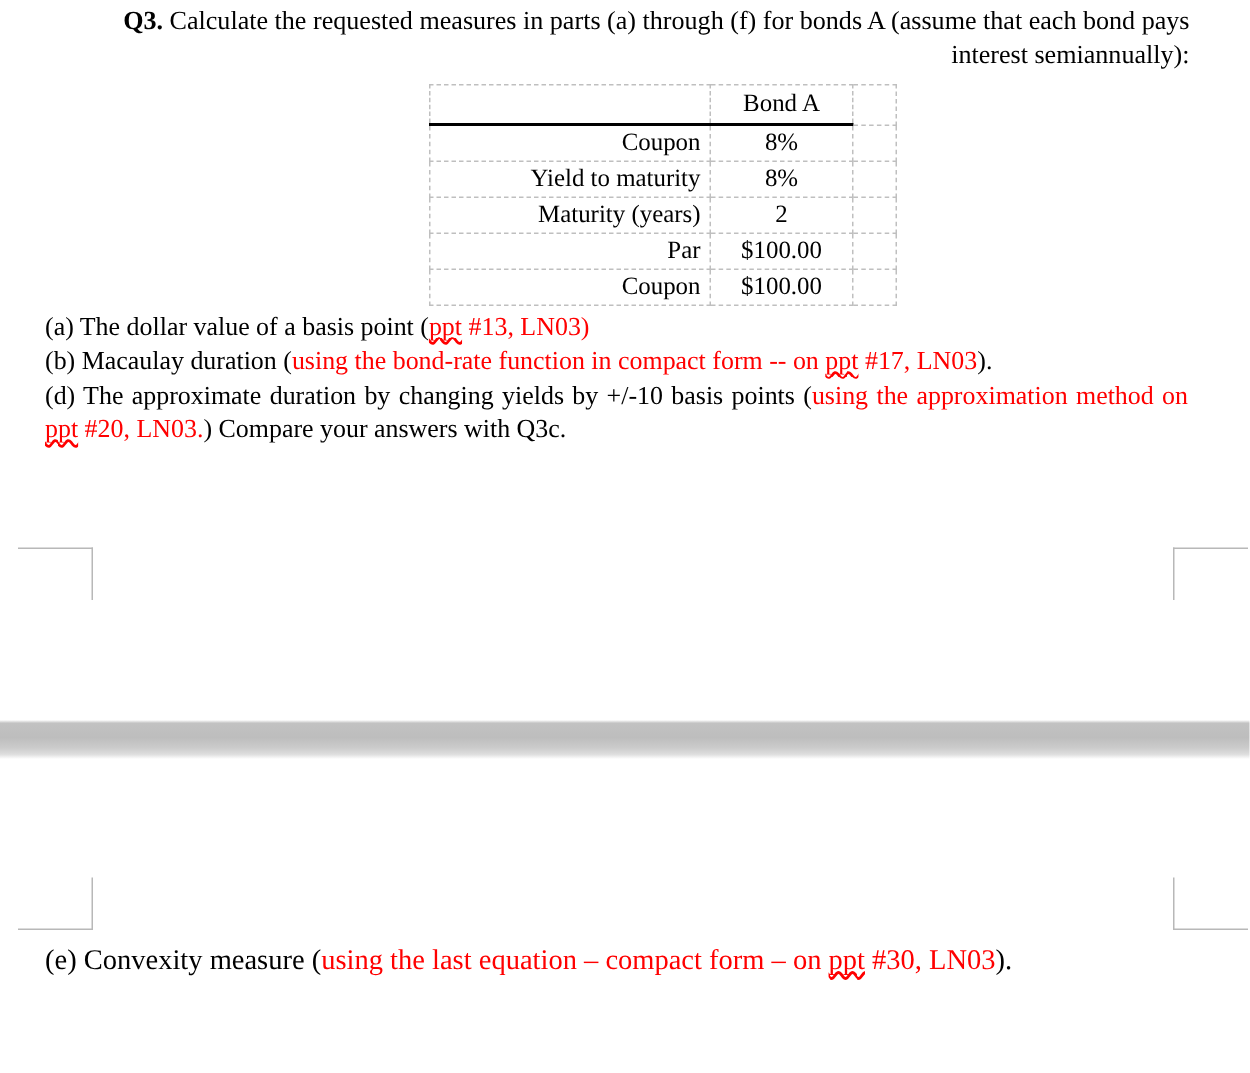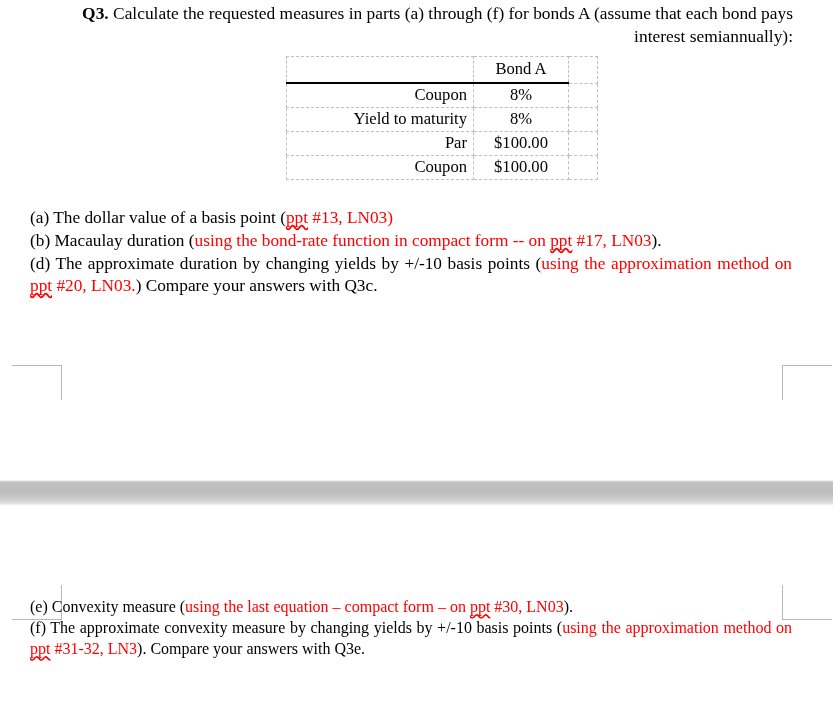--- a/index.html
+++ b/index.html
@@ -84,23 +84,23 @@
     position: absolute;
     left: 30px;
     top: 207px;
     width: 762px;
     font-size: 17.3px;
     line-height: 1.32;
   }
   .parts-bottom {
     position: absolute;
     left: 30px;
-    top: 596px;
+    top: 628px;
     width: 762px;
-    font-size: 16px;
+    font-size: 19px;
     line-height: 1.32;
   }
   .part {
     margin: 0;
     font-family: Liberation Serif, serif;
   }
   .part.justify {
     text-align: justify;
     text-align-last: left;
   }
@@ -187,20 +187,25 @@
           <td class="c-label">Coupon</td>
           <td class="c-val">8%</td>
           <td class="c-pad"></td>
         </tr>
         <tr>
           <td class="c-label">Yield to maturity</td>
           <td class="c-val">8%</td>
           <td class="c-pad"></td>
         </tr>
         <tr>
+          <td class="c-label">Maturity (years)</td>
+          <td class="c-val">2</td>
+          <td class="c-pad"></td>
+        </tr>
+        <tr>
           <td class="c-label">Par</td>
           <td class="c-val">$100.00</td>
           <td class="c-pad"></td>
         </tr>
         <tr>
           <td class="c-label">Coupon</td>
           <td class="c-val">$100.00</td>
           <td class="c-pad"></td>
         </tr>
       </tbody>
@@ -242,19 +247,16 @@
   </div>
 
   <div class="page-gap"></div>
 
   <div class="parts-bottom">
 
     <div class="part">
       <span>(e) Convexity measure (</span><span class="red">using the last equation – compact form – on </span><span class="sp-red">ppt</span><span class="red"> #30, LN03</span><span>).</span>
     </div>
 
-    <div class="part justify">
-      <span>(f) The approximate convexity measure by changing yields by +/-10 basis points (</span><span class="red">using the approximation method on </span><span class="sp-red">ppt</span><span class="red"> #31-32, LN3</span><span>). Compare your answers with Q3e.</span>
-    </div>
 
   </div>
 
 </div>
 
 </body></html>

